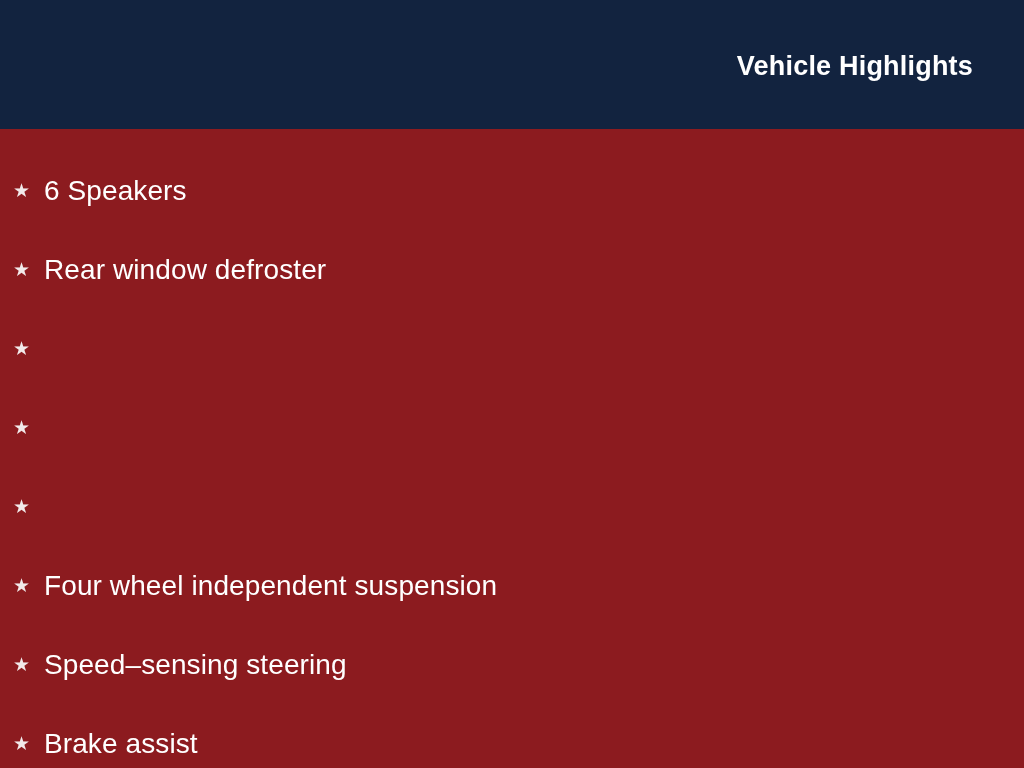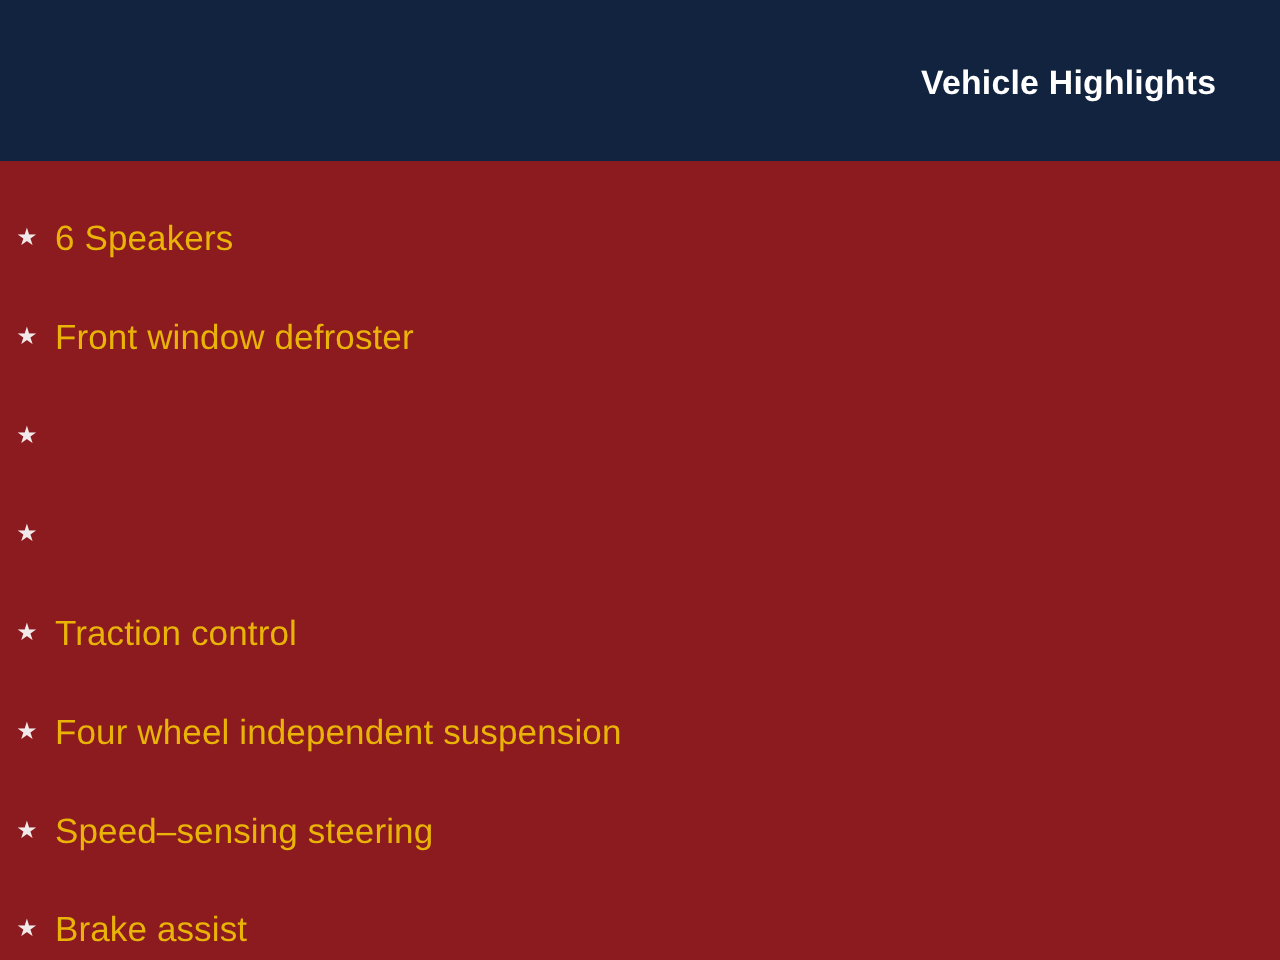--- a/index.html
+++ b/index.html
@@ -68,21 +68,21 @@
     flex: 0 0 auto;
     width: 31px;
     color: #f2eaea;
     font-size: 19px;
     line-height: 1;
     text-align: left;
     margin-top: -2px;
   }
   .highlight-label {
     flex: 1 1 auto;
-    color: #eab308;
+    color: #ffffff;
     font-size: 28px;
     font-weight: 300;
     line-height: 1.1;
     letter-spacing: 0.1px;
     white-space: nowrap;
   }
 </style>
 </head>
 <body>
 
@@ -95,34 +95,33 @@
   <div class="body">
     <ul class="highlights-list">
 
       <li class="highlight-item">
         <span class="bullet-star">★</span>
         <span class="highlight-label">6 Speakers</span>
       </li>
 
       <li class="highlight-item">
         <span class="bullet-star">★</span>
-        <span class="highlight-label">Front window defroster</span>
+        <span class="highlight-label">Rear window defroster</span>
       </li>
 
       <li class="highlight-item">
         <span class="bullet-star">★</span>
       </li>
 
       <li class="highlight-item">
         <span class="bullet-star">★</span>
       </li>
 
       <li class="highlight-item">
         <span class="bullet-star">★</span>
-        <span class="highlight-label">Traction control</span>
       </li>
 
       <li class="highlight-item">
         <span class="bullet-star">★</span>
         <span class="highlight-label">Four wheel independent suspension</span>
       </li>
 
       <li class="highlight-item">
         <span class="bullet-star">★</span>
         <span class="highlight-label">Speed–sensing steering</span>

